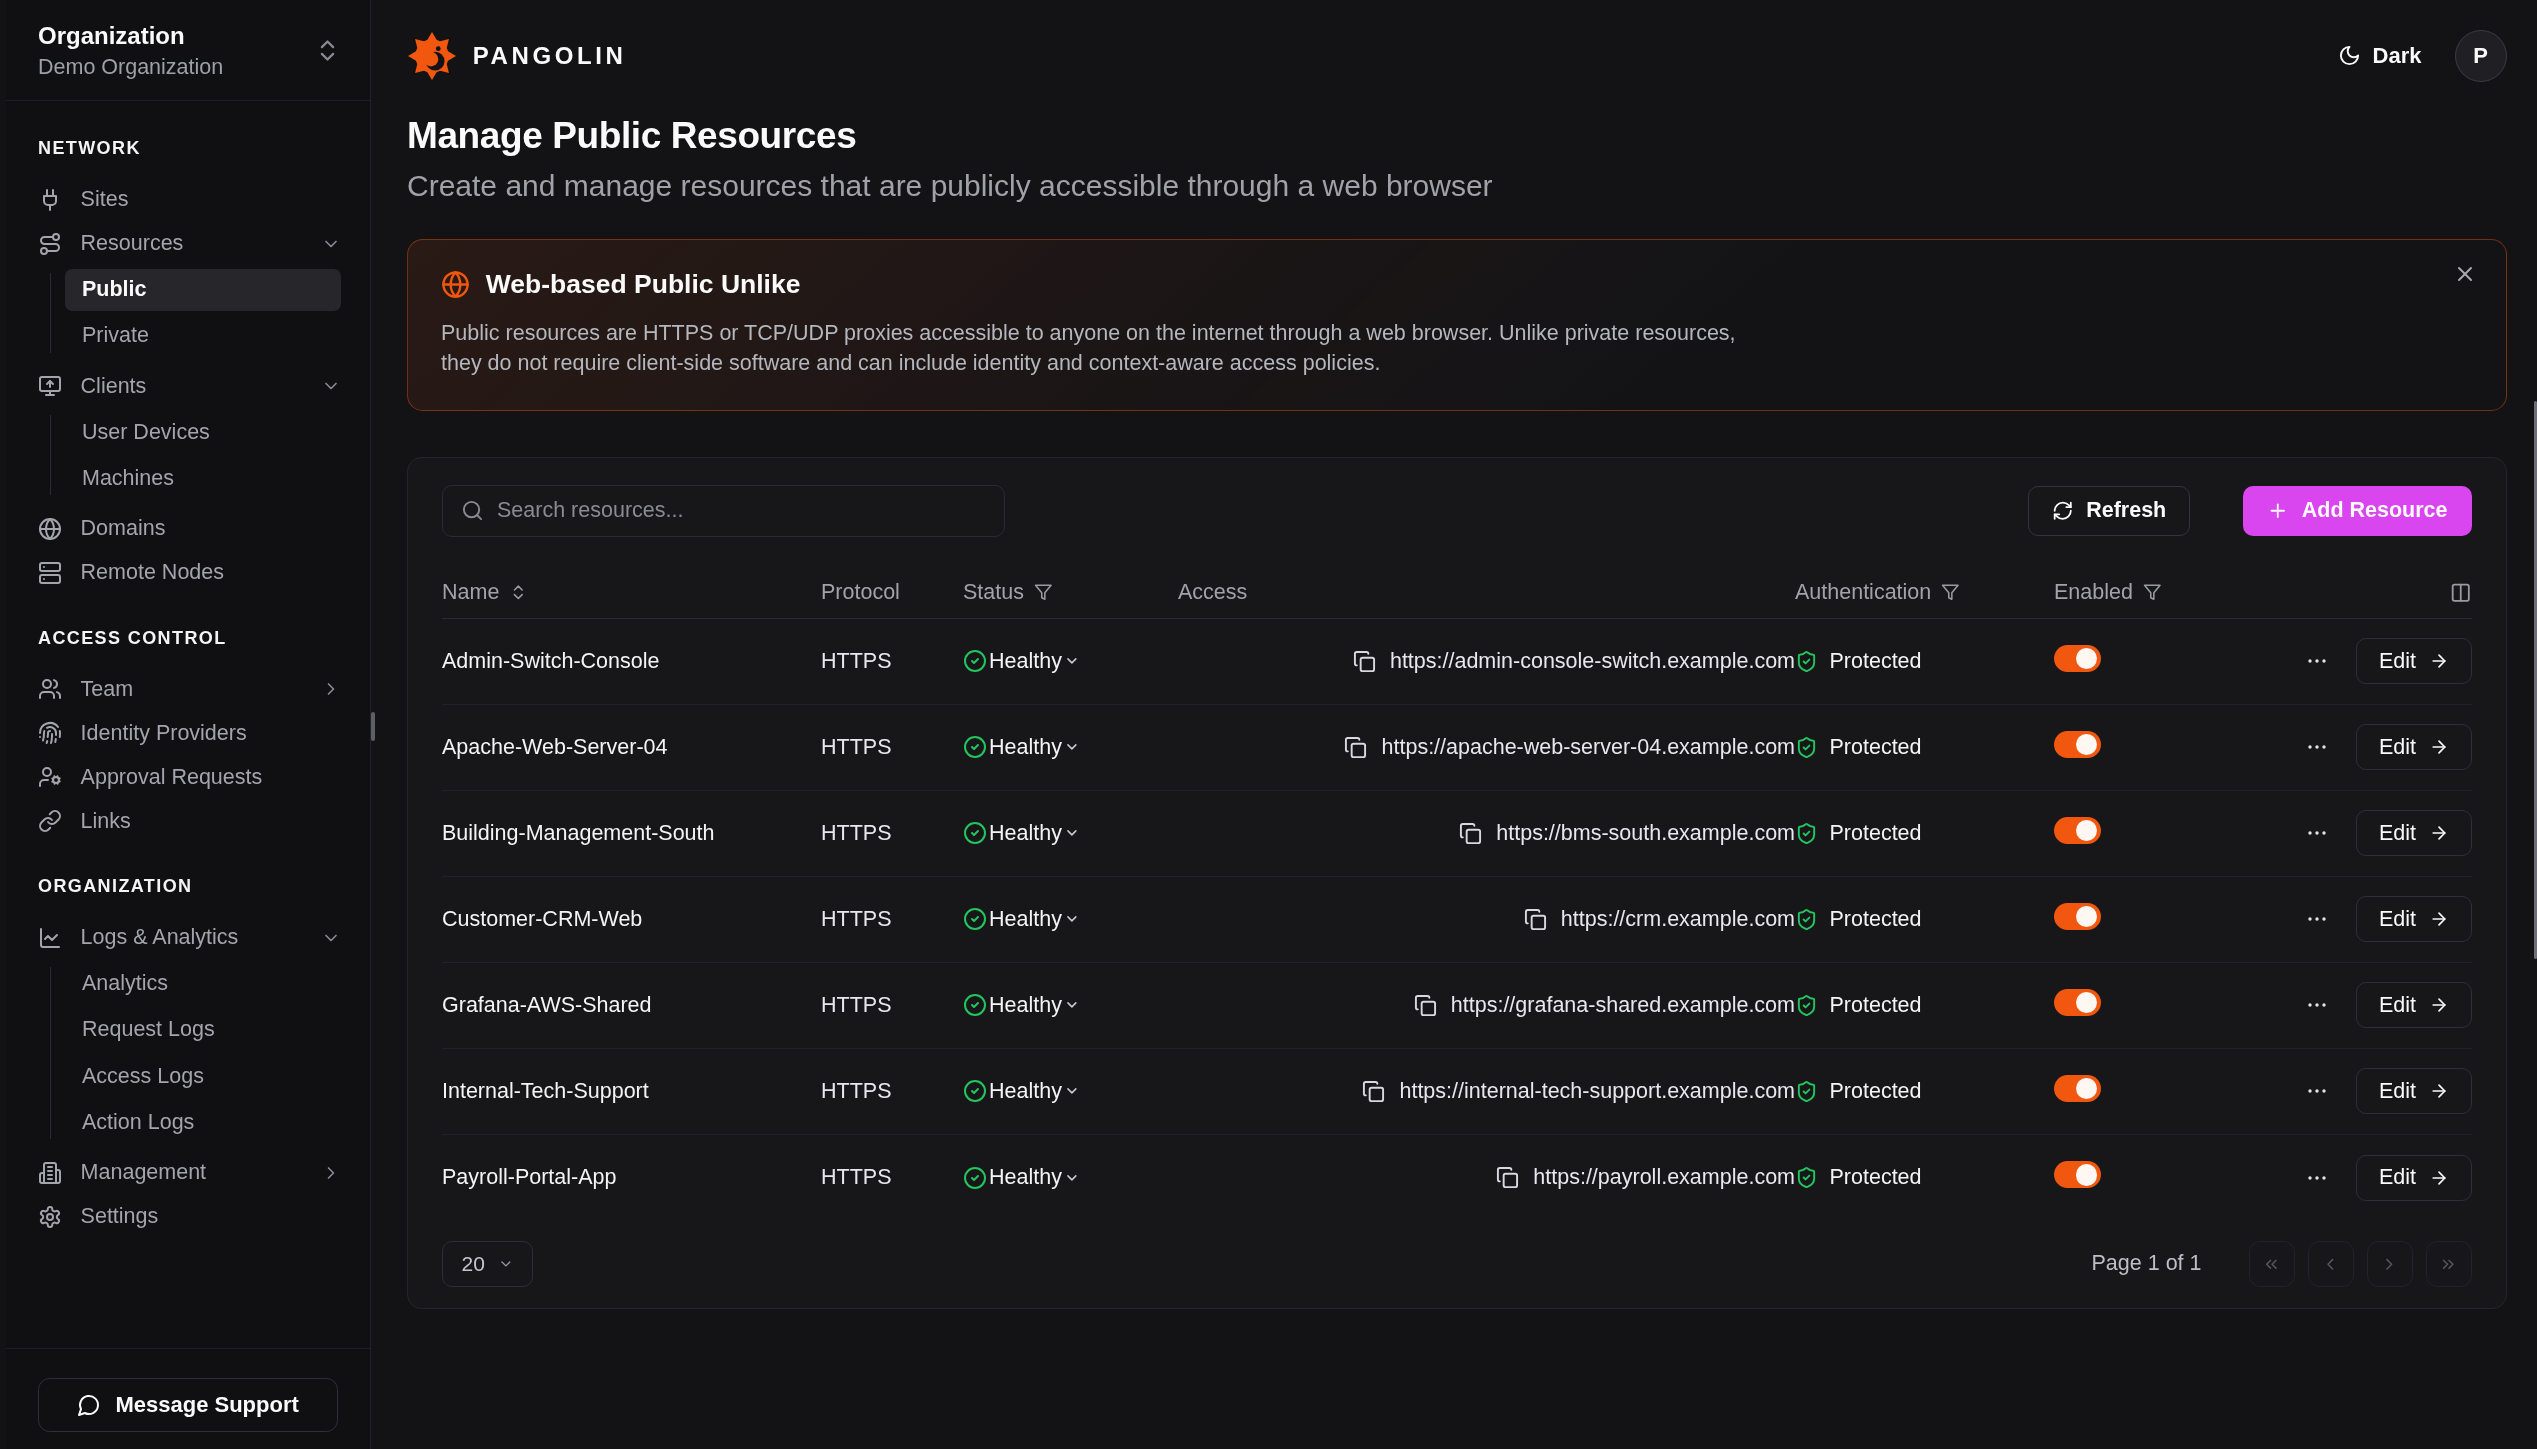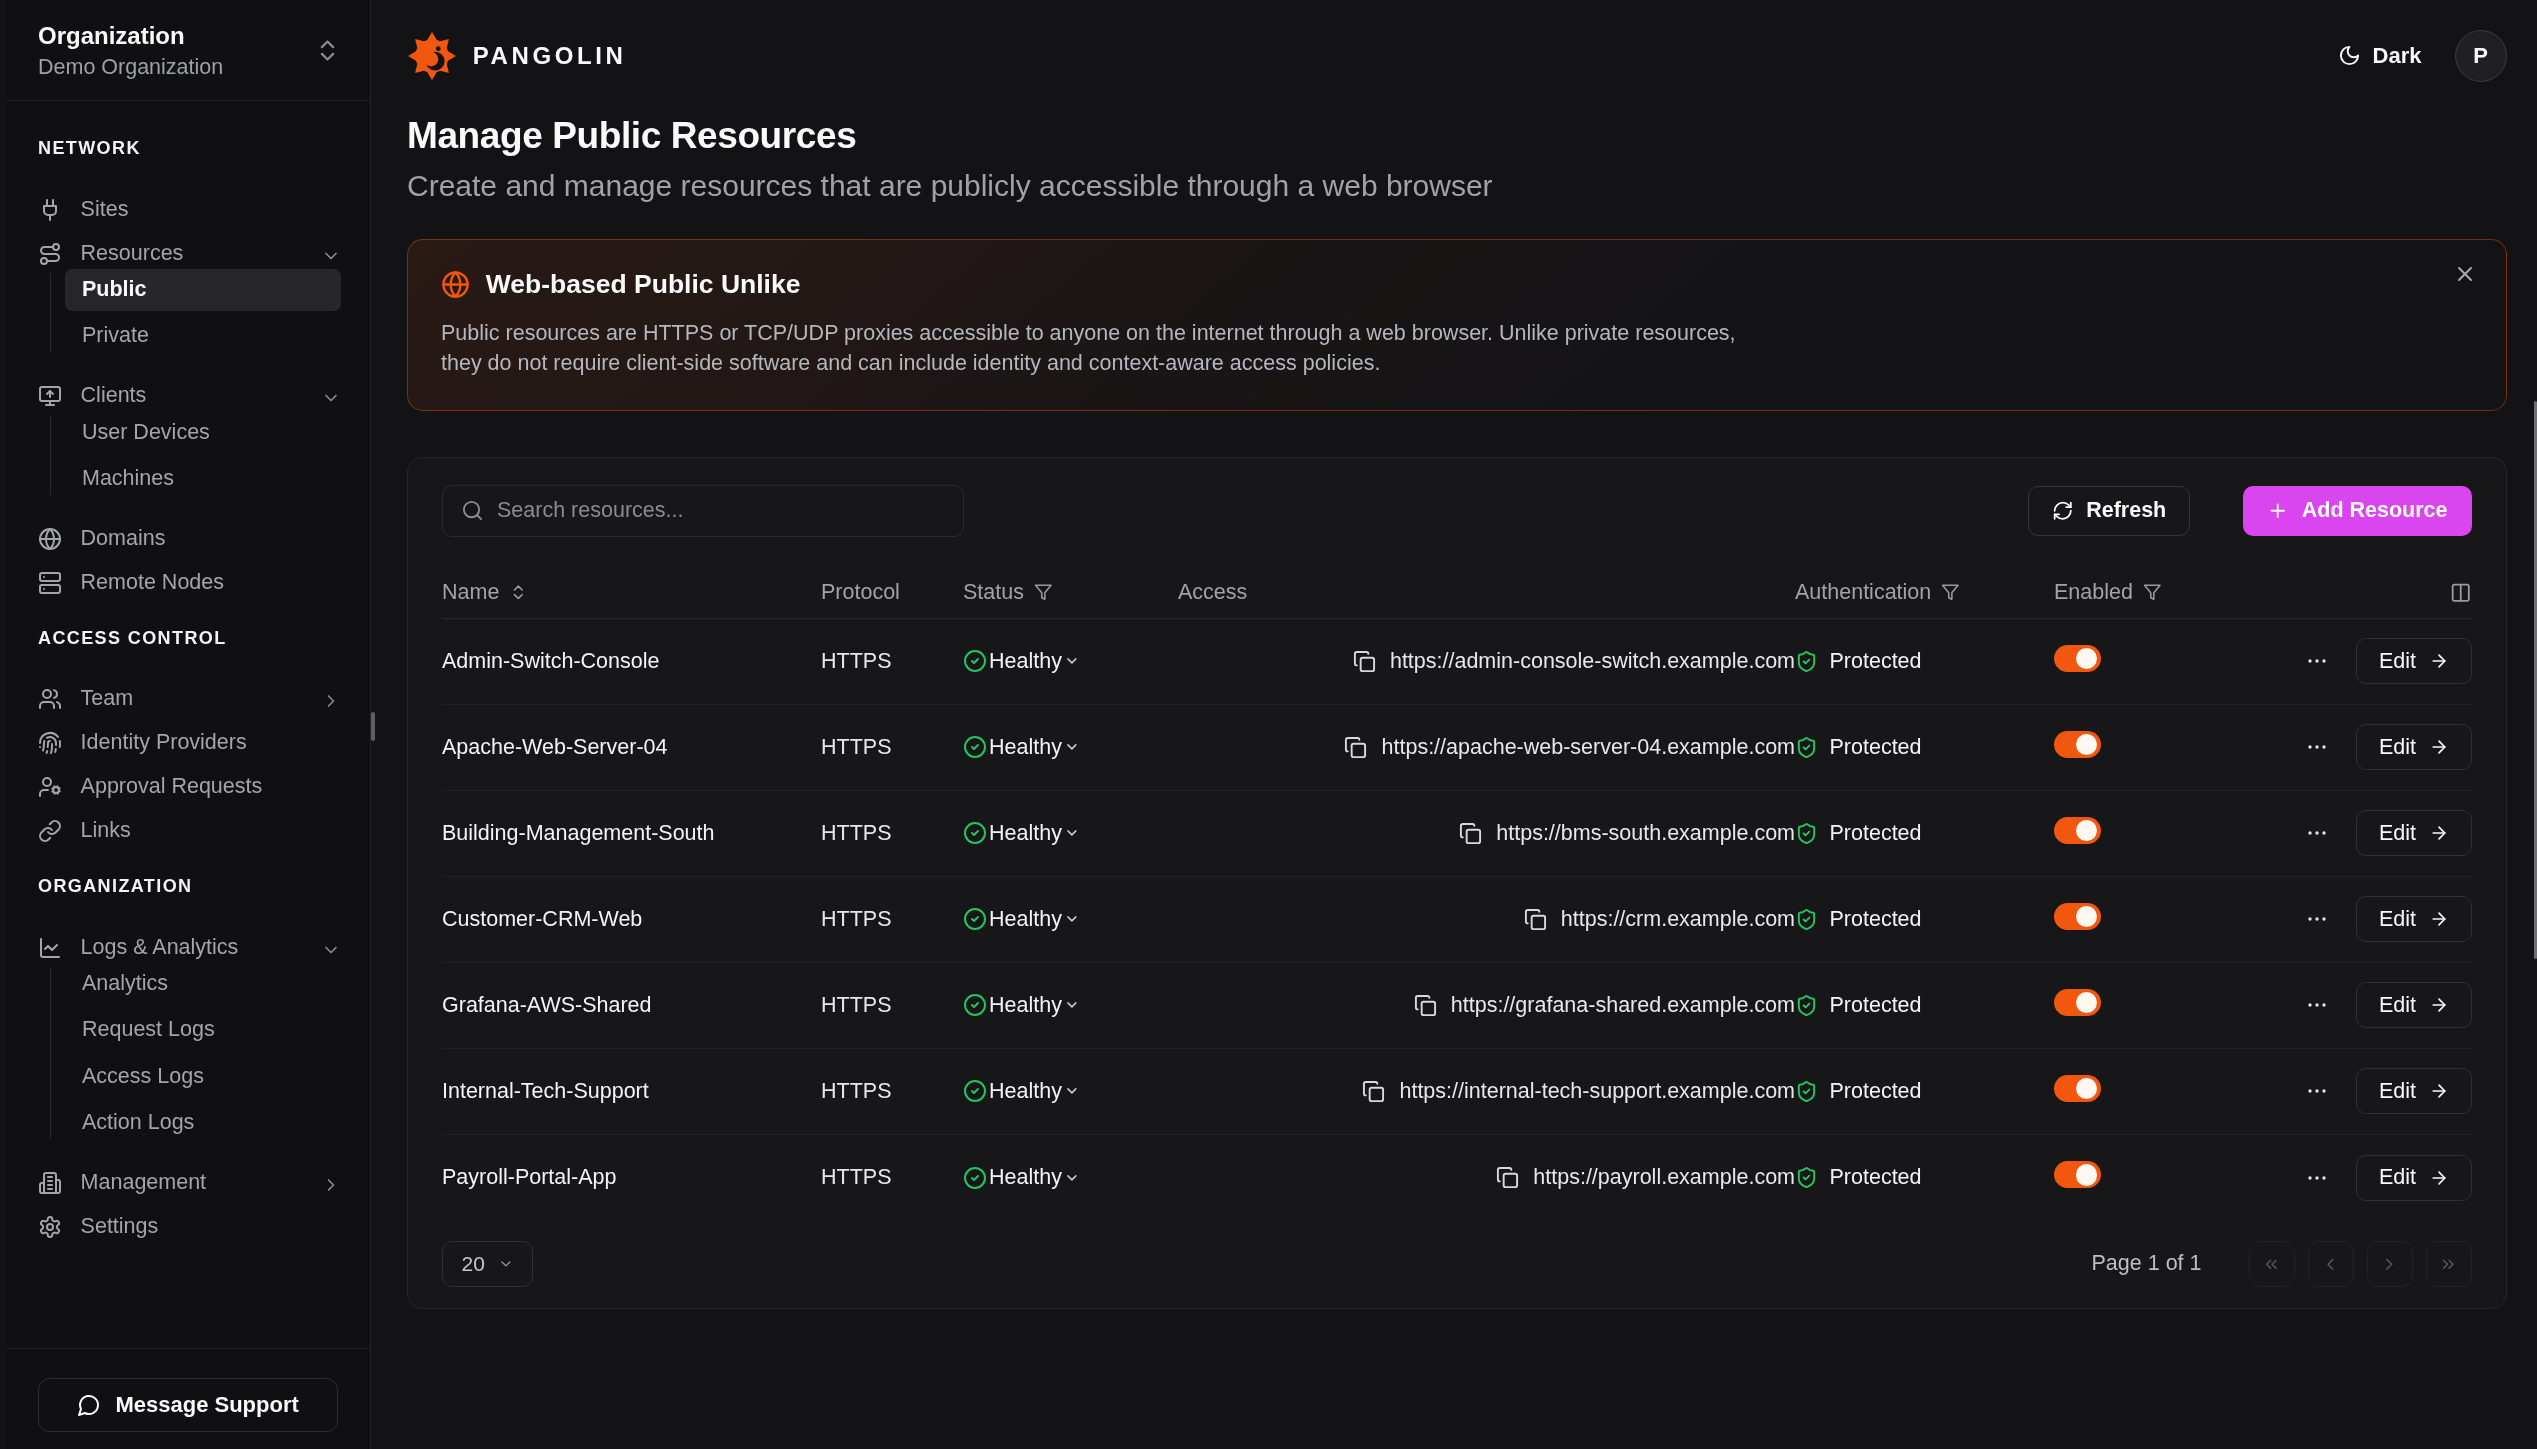--- a/index.html
+++ b/index.html
@@ -32,21 +32,21 @@
   .org-chevrons { color:#8A8A93; width:27px; height:27px; }
   .org-chevrons svg { width:27px; height:27px; }
 
   .side-nav { flex:1; padding:37px 29px 0 32px; overflow:hidden; }
   .nav-section-label {
     font-size:18px; font-weight:700; letter-spacing:1.4px; color:#F4F4F5;
     margin-bottom:18.6px;
   }
   .nav-section + .nav-section { margin-top:33px; }
   .nav-item {
-    height:44px; display:flex; align-items:flex-end; gap:18.6px;
+    height:44px; display:flex; align-items:center; gap:18.6px;
     color:#A4A4AE; cursor:pointer; font-size:21.5px;
   }
   .nav-item .nav-icon { width:24px; height:24px; color:#A4A4AE; flex:none; }
   .nav-item .nav-icon svg { width:24px; height:24px; }
   .nav-item .nav-chev { margin-left:auto; width:20px; height:20px; color:#8A8A93; }
   .nav-item .nav-chev svg { width:20px; height:20px; }
   .subitems { position:relative; margin:2.9px 0 7.2px; padding-left:27px; }
   .subitems::before {
     content:""; position:absolute; left:11.5px; top:4.3px; bottom:4.3px;
     width:1.4px; background:#2A2A2F;
@@ -115,21 +115,21 @@
   }
   .banner-close svg { width:24px; height:24px; }
 
   
   .card {
     margin-top:46px; background:#17171A; border:0.7px solid #26262A;
     border-radius:14.3px; padding:27px 34px 21.5px;
     display:flex; flex-direction:column;
   }
   .toolbar { display:flex; align-items:center; justify-content:space-between; }
-  .search-wrap { position:relative; width:522px; }
+  .search-wrap { position:relative; width:563px; }
   .search-wrap svg {
     position:absolute; left:18.6px; top:14.3px; width:23px; height:23px; color:#8A8A93;
   }
   .search-input {
     width:100%; height:52px; background:transparent; border:1.4px solid #2A2A30;
     border-radius:10px; padding:0 17px 0 54px; color:#E4E4E7; font-size:21.5px;
     font-family:inherit; outline:none;
   }
   .search-input::placeholder { color:#8A8A93; }
   .toolbar-right { display:flex; align-items:center; gap:17px; }

